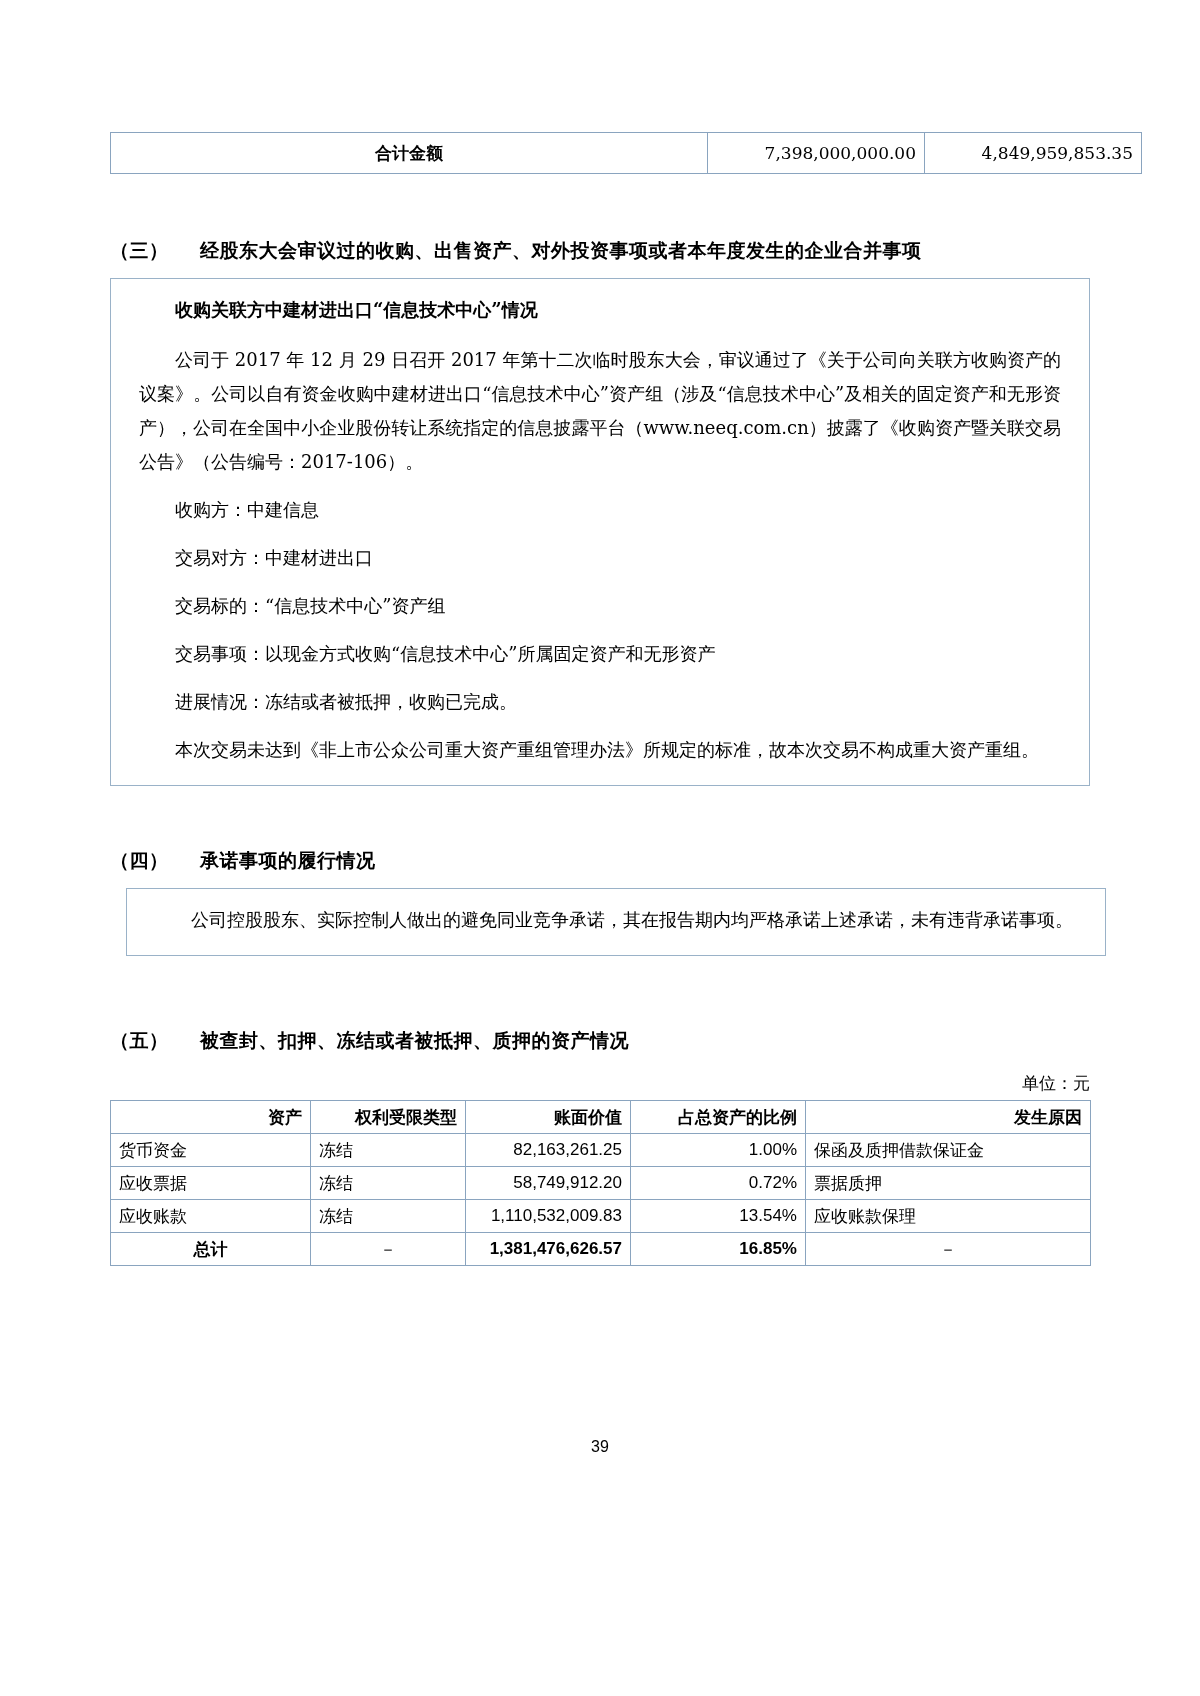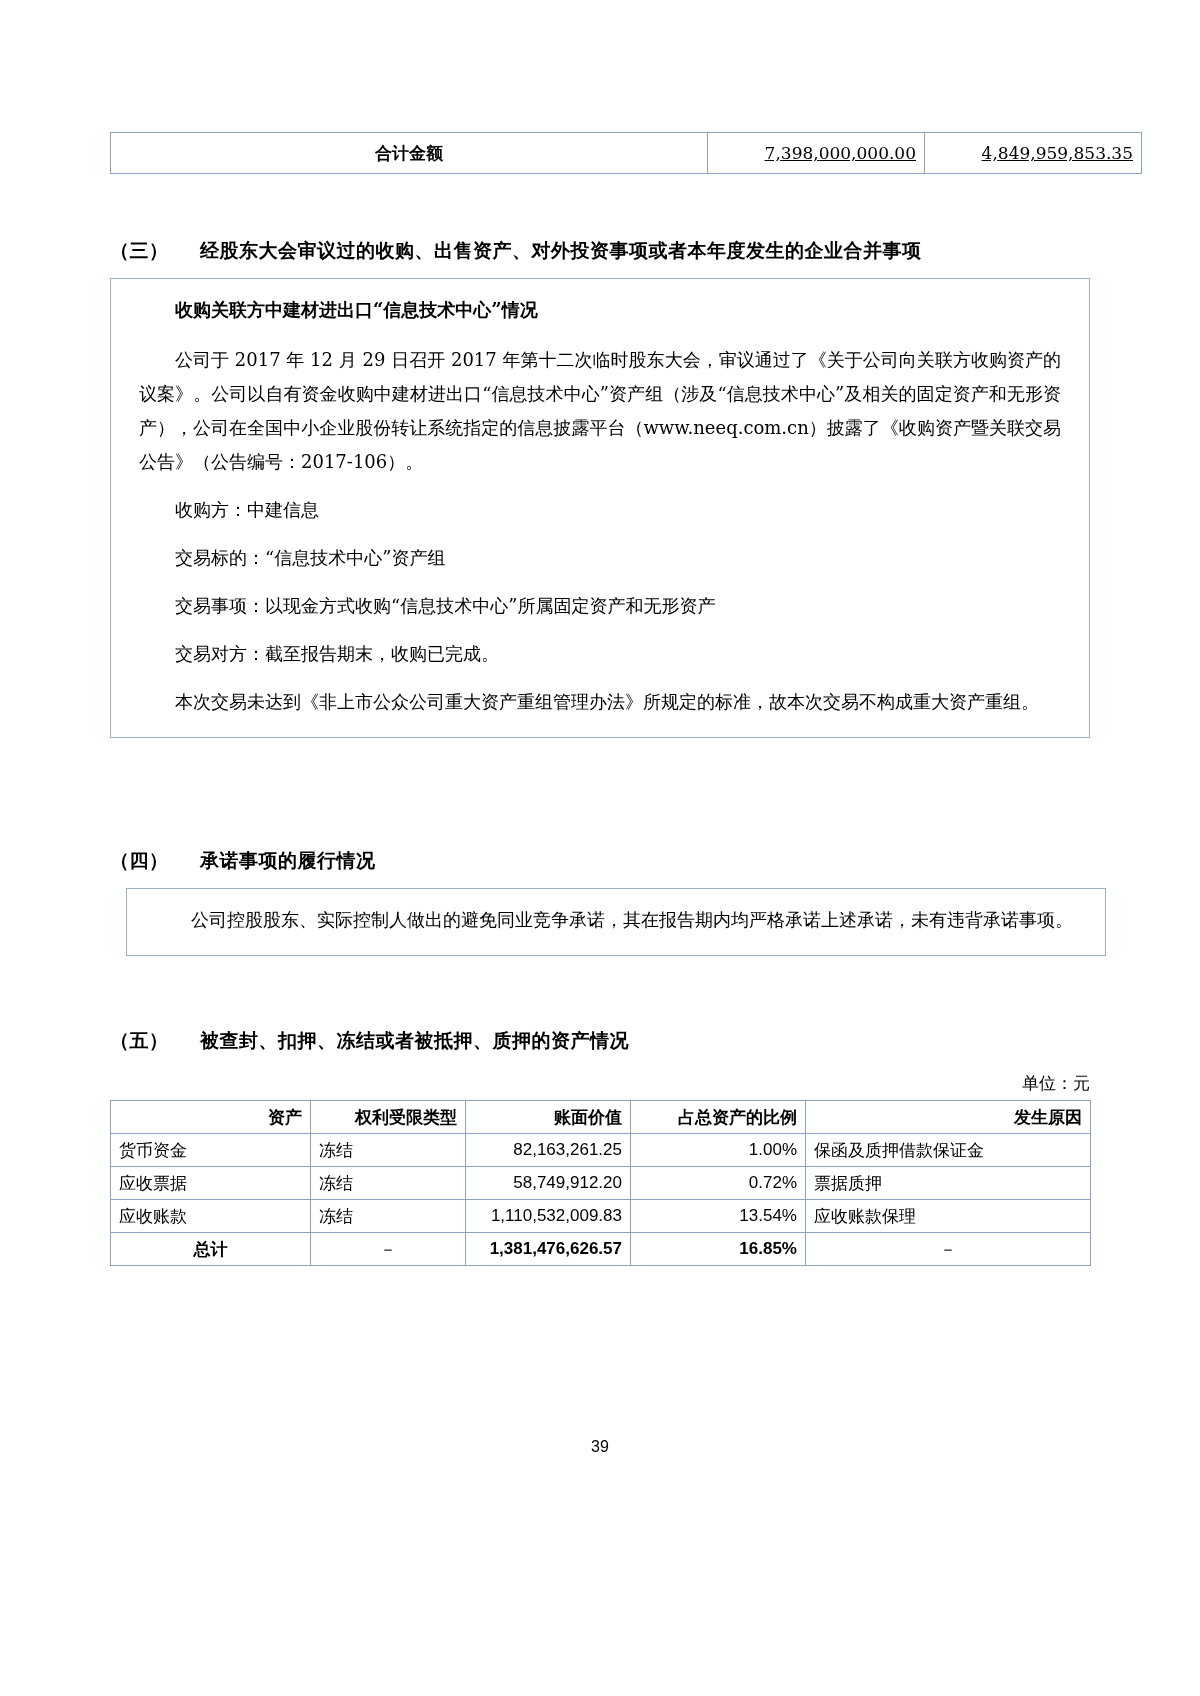--- a/index.html
+++ b/index.html
@@ -39,21 +39,20 @@
     font-family: "DejaVu Serif", "Liberation Serif", serif;
   }
   .td-label {
     text-align: center;
     font-weight: bold;
   }
   .td-num {
     text-align: right;
     font-family: "Liberation Sans", sans-serif;
     font-size: 17px;
-    text-decoration: underline;
   }
 
   
   .section-head {
     position: absolute;
     left: 110px;
     font-size: 19px;
     font-weight: bold;
     letter-spacing: 0.5px;
     white-space: nowrap;
@@ -152,23 +151,24 @@
   </table>
 
   <div class="section-head" style="top:238px;">
     <span class="num">（三）</span><span>经股东大会审议过的收购、出售资产、对外投资事项或者本年度发生的企业合并事项</span>
   </div>
 
   <div class="box" style="top:278px;">
     <p class="title indent-1">收购关联方中建材进出口“信息技术中心”情况</p>
     <p class="indent mono-url">公司于 2017 年 12 月 29 日召开 2017 年第十二次临时股东大会，审议通过了《关于公司向关联方收购资产的议案》。公司以自有资金收购中建材进出口“信息技术中心”资产组（涉及“信息技术中心”及相关的固定资产和无形资产），公司在全国中小企业股份转让系统指定的信息披露平台（www.neeq.com.cn）披露了《收购资产暨关联交易公告》（公告编号：2017-106）。</p>
     <p class="indent-1">收购方：中建信息</p>
+    <p class="indent-1">交易对方：中建材进出口</p>
     <p class="indent-1">交易标的：“信息技术中心”资产组</p>
     <p class="indent-1">交易事项：以现金方式收购“信息技术中心”所属固定资产和无形资产</p>
-    <p class="indent-1">交易对方：截至报告期末，收购已完成。</p>
+    <p class="indent-1">进展情况：冻结或者被抵押，收购已完成。</p>
     <p class="indent-1">本次交易未达到《非上市公众公司重大资产重组管理办法》所规定的标准，故本次交易不构成重大资产重组。</p>
   </div>
 
   <div class="section-head" style="top:848px;">
     <span class="num">（四）</span><span>承诺事项的履行情况</span>
   </div>
 
   <div class="box" style="top:888px;margin-left:16px;">
     <p class="indent">公司控股股东、实际控制人做出的避免同业竞争承诺，其在报告期内均严格承诺上述承诺，未有违背承诺事项。</p>
   </div>

